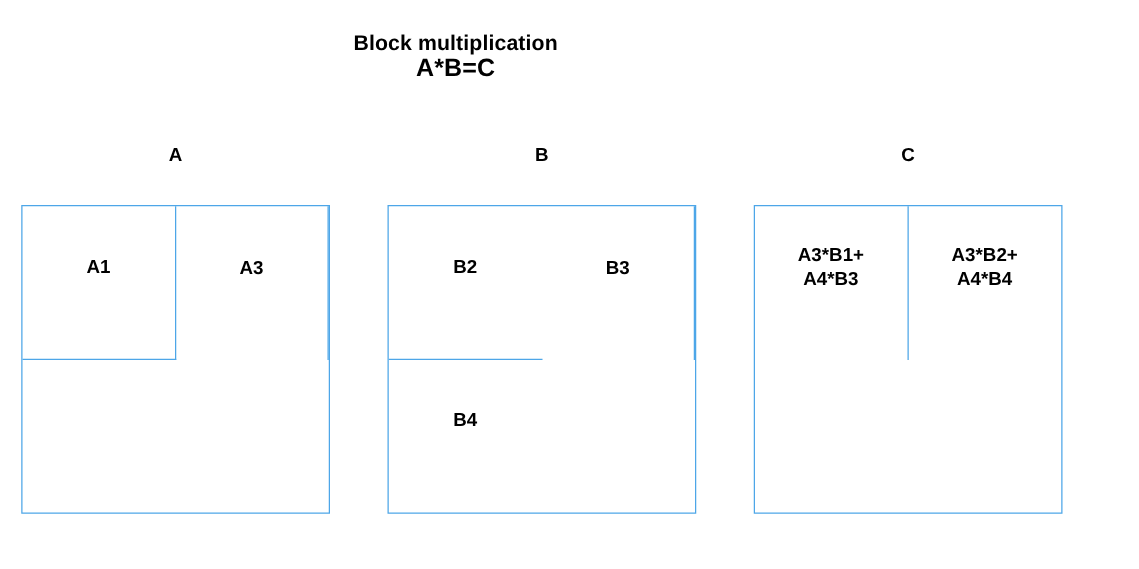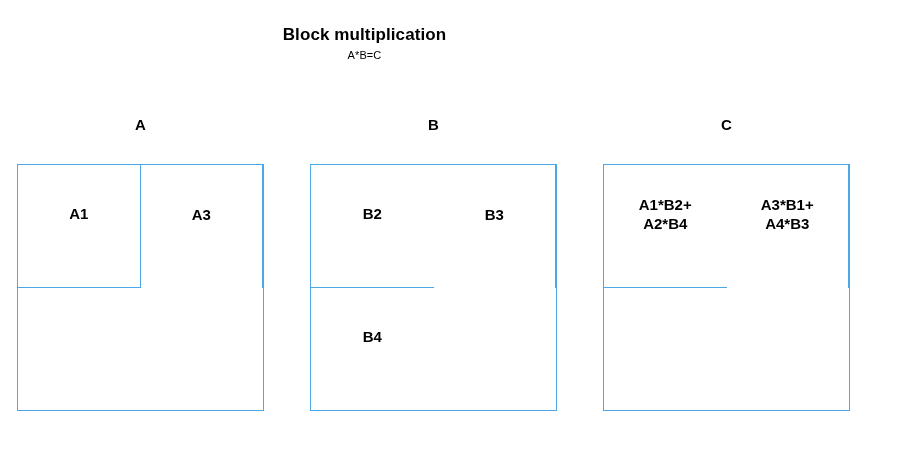--- a/index.html
+++ b/index.html
@@ -24,22 +24,22 @@
     width: 729px;
     text-align: center;
     line-height: 21px;
   }
   #title-main {
     font-size: 17px;
     font-weight: 700;
     letter-spacing: 0.1px;
   }
   #title-sub {
-    font-size: 11px;
-    font-weight: 400;
+    font-size: 20px;
+    font-weight: 700;
     letter-spacing: 0.1px;
   }
 
   
   .matrix-group {
     position: absolute;
     top: 116px;
   }
   .matrix-label {
     position: absolute;
@@ -104,18 +104,18 @@
   <div class="matrix-grid">
     <div class="matrix-cell row-top">B2</div>
     <div class="matrix-cell col-left">B3</div>
     <div class="matrix-cell">B4</div>
   </div>
 </div>
 
 <div id="matrix-c-group" class="matrix-group">
   <div class="matrix-label">C</div>
   <div class="matrix-grid">
-    <div class="matrix-cell row-top">A1*B2+
-A2*B4</div>
     <div class="matrix-cell col-left">A3*B1+
 A4*B3</div>
+    <div class="matrix-cell">A3*B2+
+A4*B4</div>
   </div>
 </div>
 
 </body></html>

